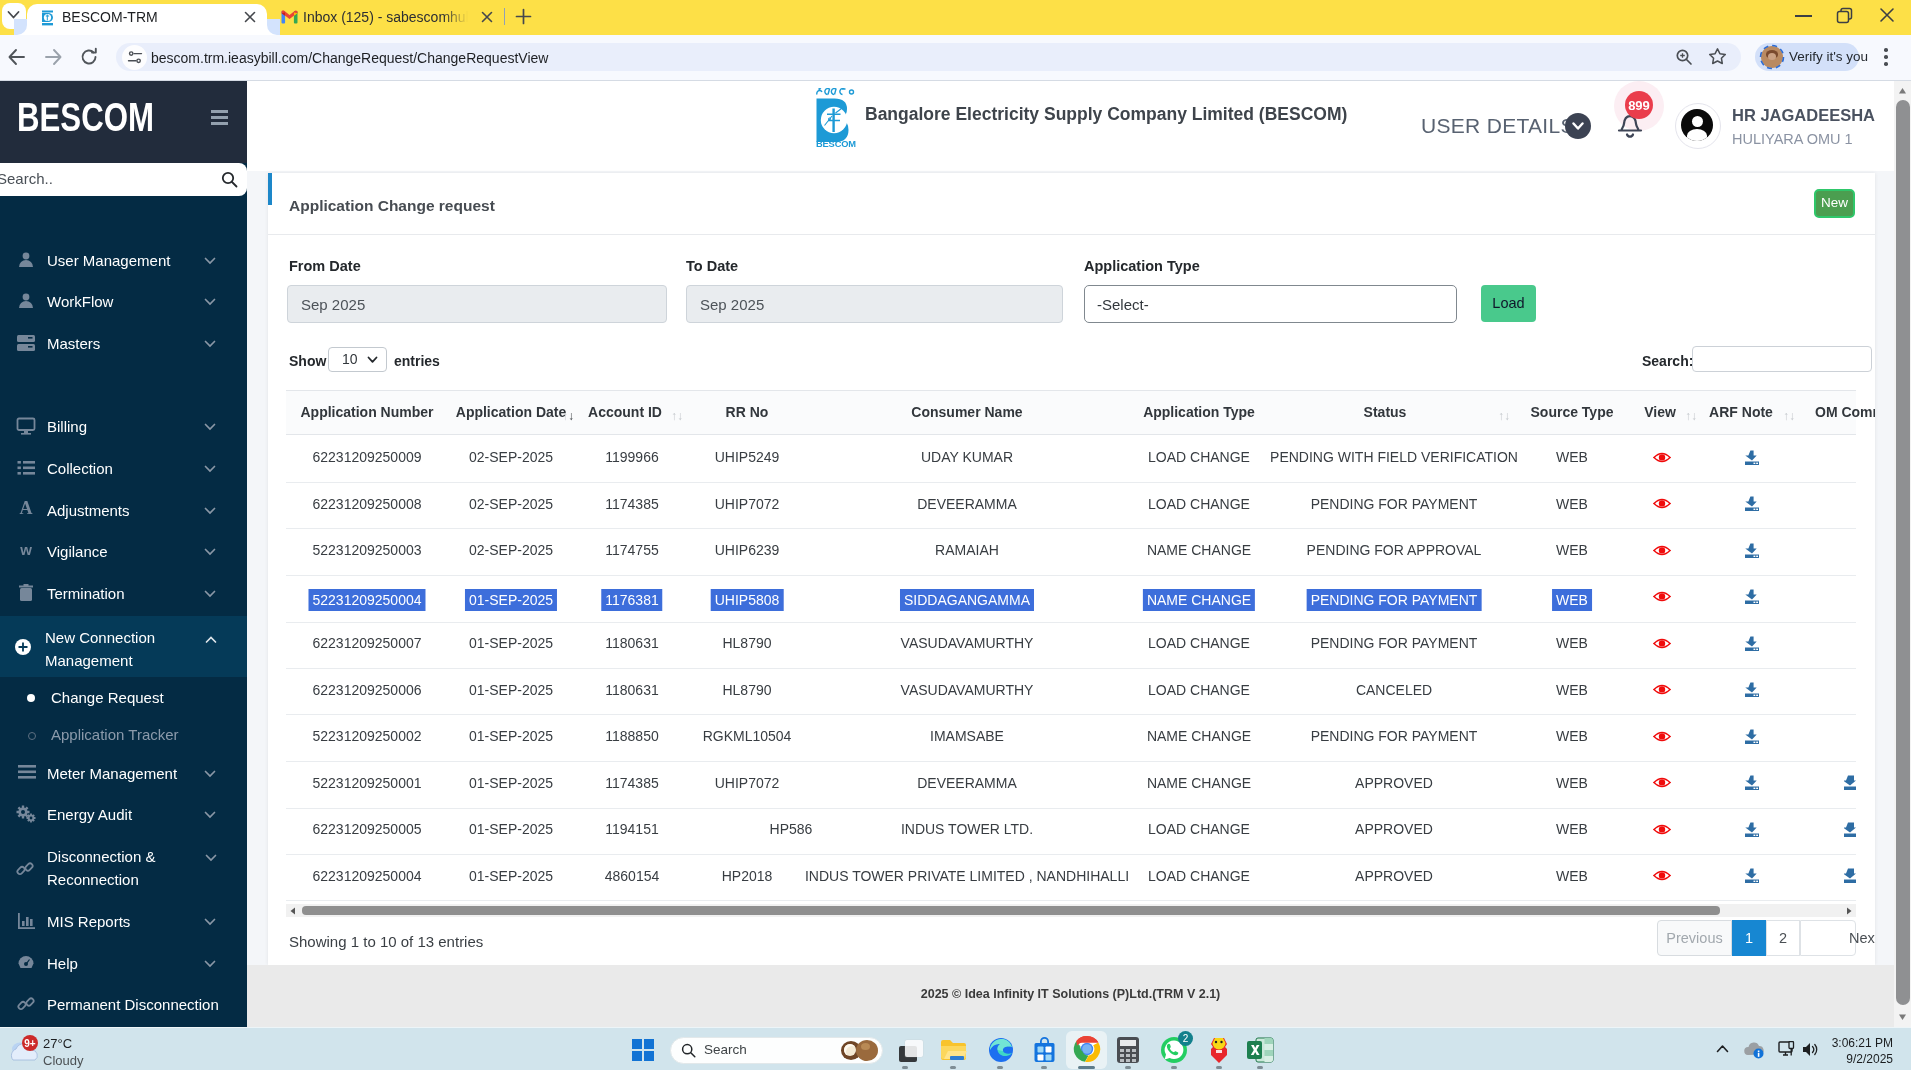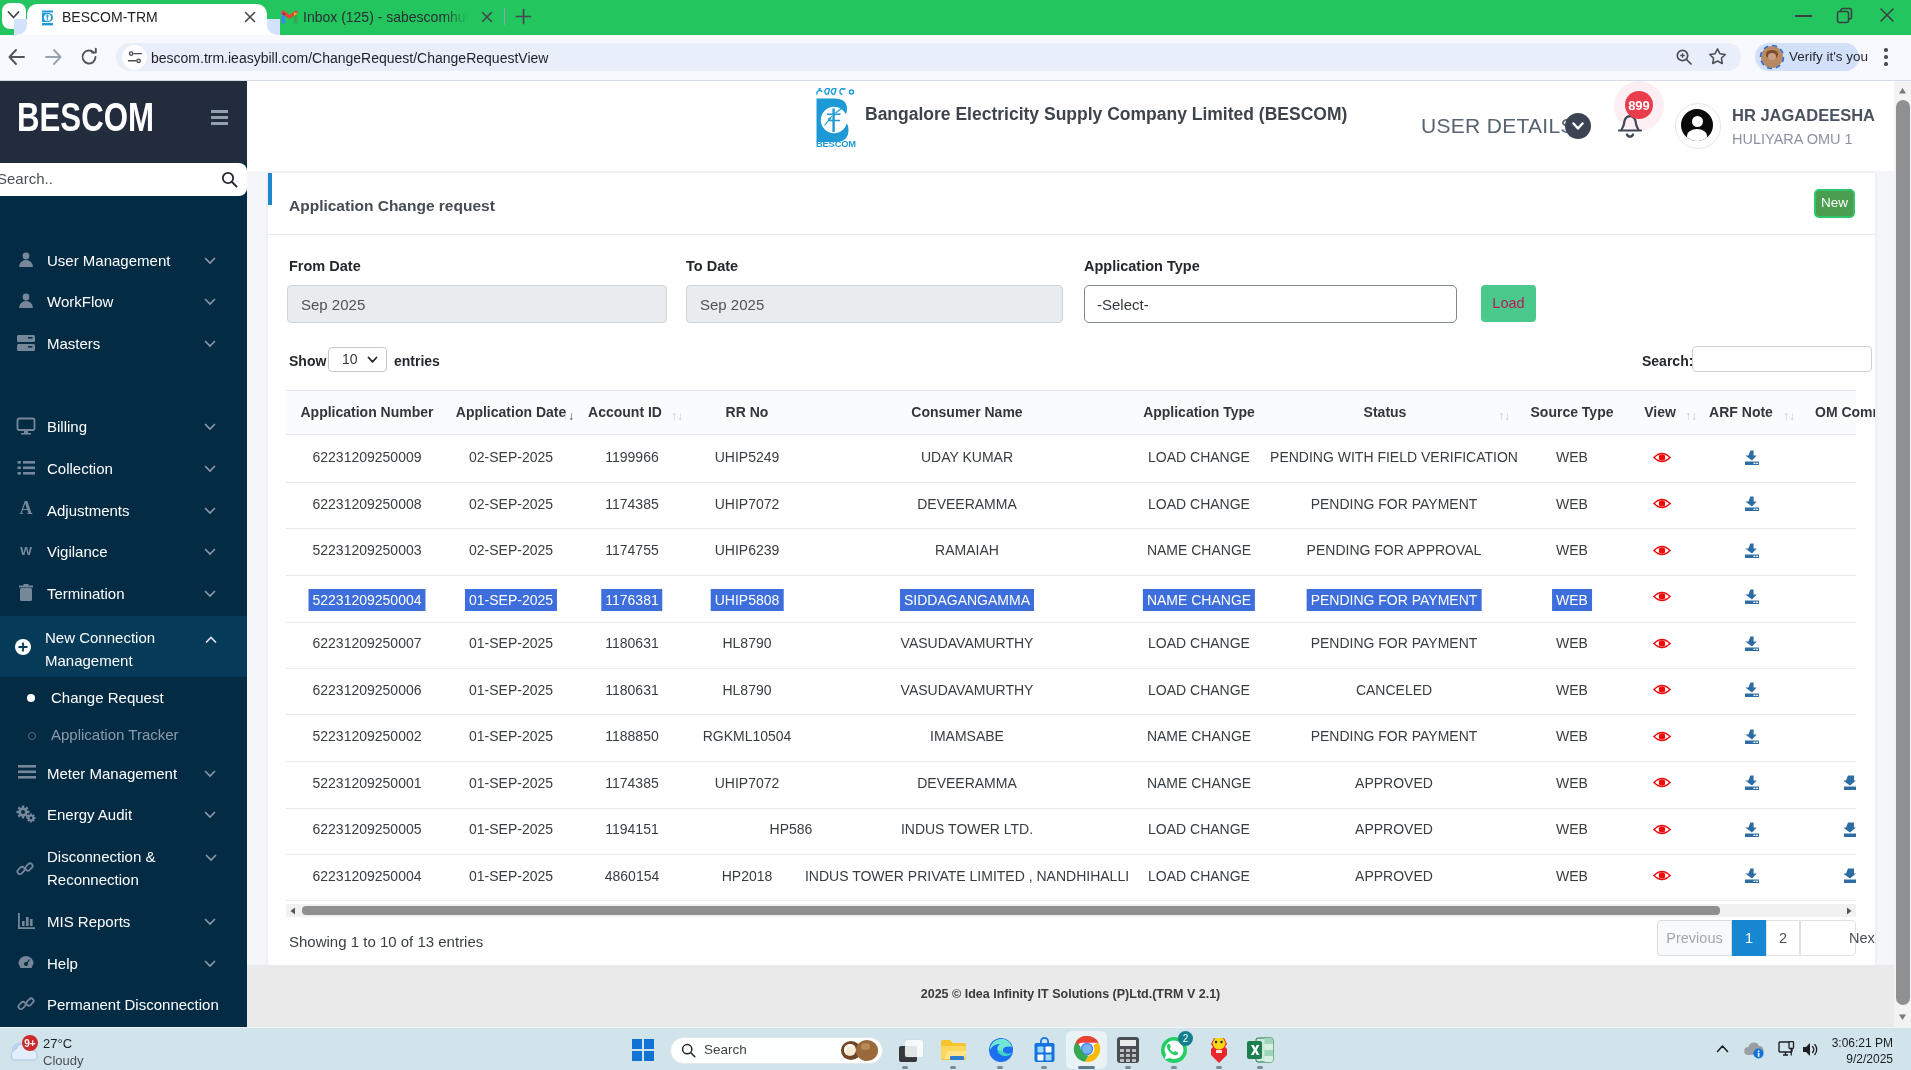--- a/index.html
+++ b/index.html
@@ -1,19 +1,19 @@
 <!DOCTYPE html>
 <html><head>
 <meta charset="utf-8">
 <style>
   html,body{margin:0;padding:0;width:1911px;height:1070px;overflow:hidden;
     font-family:"Liberation Sans", sans-serif;background:#fff;}
   .ab{position:absolute;}
   
-  #tabstrip{left:0;top:0;width:1911px;height:46px;background:#22c55e;}
+  #tabstrip{left:0;top:0;width:1911px;height:46px;background:#fde047;}
   #toolbar{left:0;top:35px;width:1911px;height:45px;background:#f7f9fe;border-bottom:1px solid #d5dbe4;}
   .tab{top:4px;height:31px;border-radius:10px 10px 0 0;}
   
   #sidebar{left:0;top:81px;width:247px;height:946px;background:#042b44;}
   #sbhead{left:0;top:0;width:247px;height:82px;background:#222c3c;}
   .mi{position:absolute;left:0;width:247px;height:42px;}
   .mi .ic{position:absolute;left:14px;top:50%;transform:translateY(-50%);width:24px;height:24px;color:#76879a;text-align:center;}
   .mi .tx{position:absolute;left:47px;top:50%;transform:translateY(-50%);color:#fff;font-size:15px;white-space:nowrap;}
   .mi .ch{position:absolute;right:31px;top:50%;transform:translateY(-50%);color:#8a97a6;}
   
@@ -382,21 +382,21 @@
   <div class="ab" style="left:21px;top:85px;font-size:14.5px;font-weight:bold;color:#24282c;">From Date</div>
   <div class="ab" style="left:418px;top:85px;font-size:14.5px;font-weight:bold;color:#24282c;">To Date</div>
   <div class="ab" style="left:816px;top:85px;font-size:14.5px;font-weight:bold;color:#24282c;">Application Type</div>
   <div class="ab" style="left:19px;top:112px;width:380px;height:38px;background:#e9ecef;border:1px solid #ced4da;border-radius:4px;box-sizing:border-box;"></div>
   <div class="ab" style="left:33px;top:123px;font-size:15px;color:#4d5359;">Sep 2025</div>
   <div class="ab" style="left:418px;top:112px;width:377px;height:38px;background:#e9ecef;border:1px solid #ced4da;border-radius:4px;box-sizing:border-box;"></div>
   <div class="ab" style="left:432px;top:123px;font-size:15px;color:#4d5359;">Sep 2025</div>
   <div class="ab" style="left:816px;top:112px;width:373px;height:38px;background:#fff;border:1px solid #80888f;border-radius:5px;box-sizing:border-box;"></div>
   <div class="ab" style="left:829px;top:123px;font-size:15px;color:#32373c;">-Select-</div>
   <div class="ab" style="left:1213px;top:112px;width:55px;height:37px;background:#49c98c;border-radius:4px;"></div>
-  <div class="ab" style="left:1213px;top:122px;width:55px;text-align:center;font-size:14.5px;color:#be185d;">Load</div>
+  <div class="ab" style="left:1213px;top:122px;width:55px;text-align:center;font-size:14.5px;color:#0f172a;">Load</div>
 
   <div class="ab" style="left:21px;top:180px;font-size:14px;font-weight:bold;color:#24282c;">Show</div>
   <div class="ab" style="left:60px;top:174px;width:59px;height:25px;background:#fff;border:1px solid #c3c9cf;border-radius:4px;box-sizing:border-box;"></div>
   <div class="ab" style="left:74px;top:178px;font-size:14px;color:#32373c;">10</div>
   <svg class="ab" style="left:99px;top:183px;" width="11" height="8" viewBox="0 0 11 8">
         <path d="M1.5 1.5 L5.5 5.8 L9.5 1.5" fill="none" stroke="#24282c" stroke-width="1.8" stroke-linecap="round" stroke-linejoin="round"></path>
       </svg>
   <div class="ab" style="left:126px;top:180px;font-size:14px;font-weight:bold;color:#24282c;">entries</div>
   <div class="ab" style="left:1374px;top:180px;font-size:14px;font-weight:bold;color:#24282c;">Search:</div>
   <div class="ab" style="left:1424px;top:173px;width:180px;height:26px;background:#fff;border:1px solid #ccd1d7;border-radius:4px;box-sizing:border-box;"></div>

